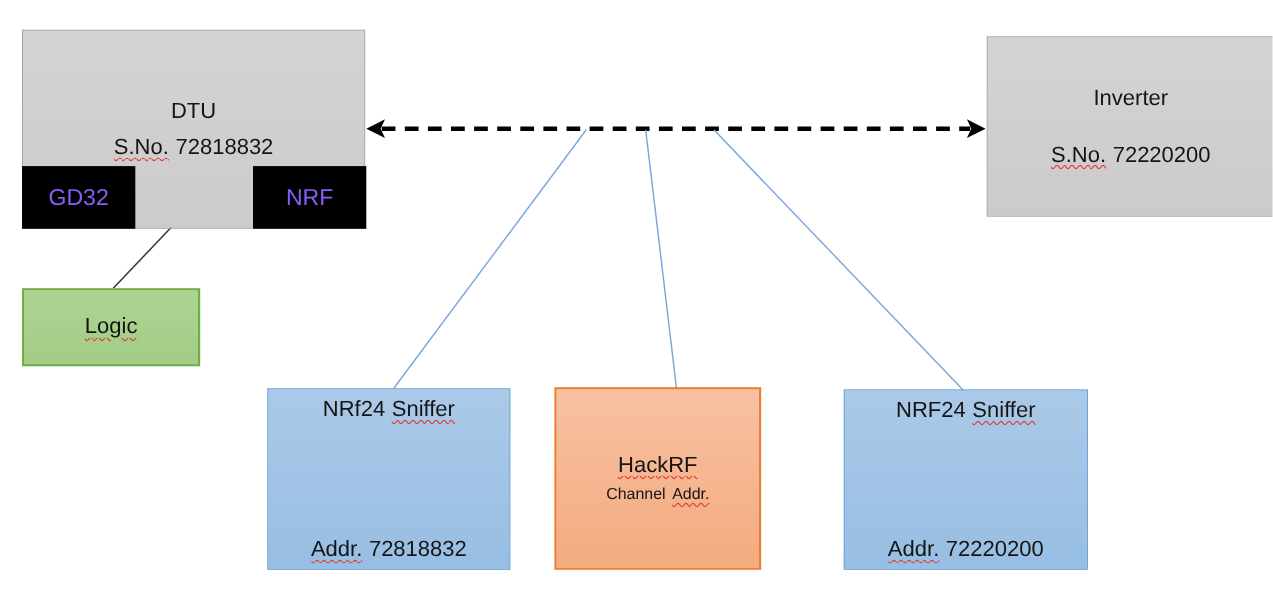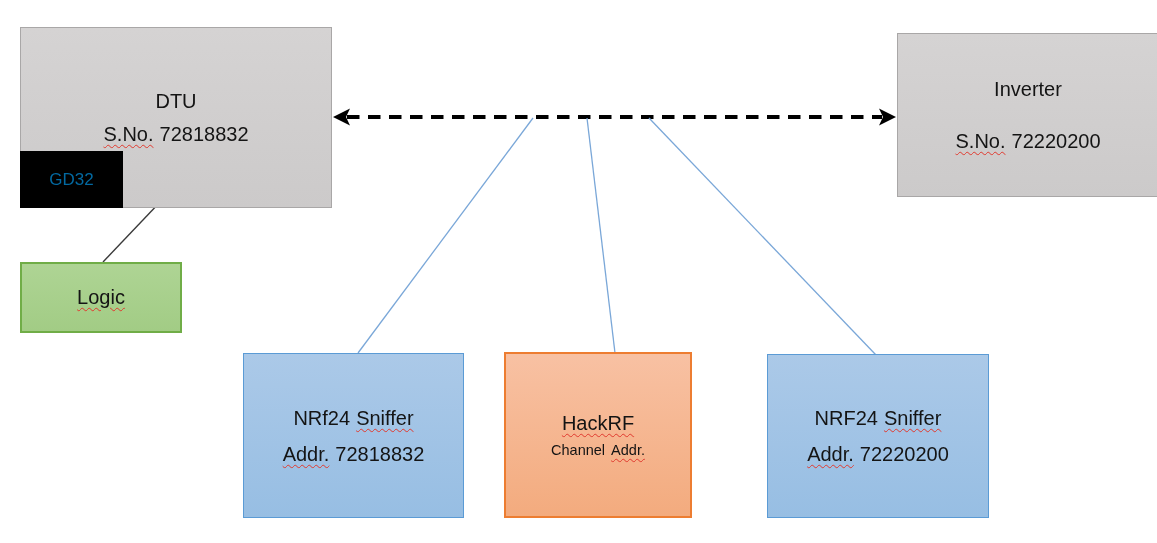--- a/index.html
+++ b/index.html
@@ -2,23 +2,23 @@
 <html><head>
 <meta charset="utf-8">
 <style>
   * { margin:0; padding:0; box-sizing:border-box; }
   html,body { background:#ffffff; font-family:"Liberation Sans", sans-serif; }
   .canvas { position:relative; width:1157px; height:543px; background:#ffffff; overflow:hidden; color:#141414; }
 
   .box { position:absolute; display:flex; flex-direction:column; align-items:center; justify-content:center; text-align:center; }
   .gray   { background:linear-gradient(#d5d3d3,#cccaca); border:1.5px solid #a9a7a7; }
   .green  { background:linear-gradient(#aed494,#a2cc85); border:2px solid #70ad47; }
-  .blue   { background:linear-gradient(#abc9e8,#97bee3); border:1.5px solid #5b9bd5; }
+  .blue   { background:linear-gradient(#abc9e8,#97bee3); border:1.5px solid #5b9bd5;justify-content:space-between; }
   .orange { background:linear-gradient(#f8c1a3,#f3ab7e); border:2px solid #ed7d31; }
-  .chip   { position:absolute; background:#000000; color:#0369a1; display:flex; align-items:center; justify-content:center; font-size:17px; }
+  .chip   { position:absolute; background:#000000; color:#8b5cf6; display:flex; align-items:center; justify-content:center; font-size:21px; }
 
   .f20 { font-size:20px; line-height:33px; }
   .sniffer-text { font-size:20px; line-height:36px; }
   .row { display:flex; gap:6px; justify-content:center; align-items:baseline; }
   .sq  { text-decoration-line:underline; text-decoration-style:wavy; text-decoration-color:#e0392e; text-decoration-thickness:1px; text-underline-offset:3px; }
 
   .hack-title { font-size:20px; line-height:30px; }
   .hack-sub   { font-size:14.5px; line-height:25px; }
   .hack-freq  { font-size:16.5px; line-height:27px; }
 
@@ -54,20 +54,23 @@
     <div>DTU</div>
     <div class="row">
       <span class="sq">S.No.</span>
       <span>72818832</span>
     </div>
   </div>
 
   <div class="chip" style="left:20px; top:151px; width:103px; height:57px;">
     <span>GD32</span>
   </div>
+  <div class="chip" style="left:230px; top:151px; width:103px; height:57px;">
+    <span>NRF</span>
+  </div>
 
   <div class="box green f20" style="left:20px; top:262px; width:162px; height:71px;">
     <span class="sq">Logic</span>
   </div>
 
   <div class="box gray f20" style="left:897px; top:33px; width:262px; height:164px;gap:19px;">
     <div>Inverter</div>
     <div class="row">
       <span class="sq">S.No.</span>
       <span>72220200</span>

